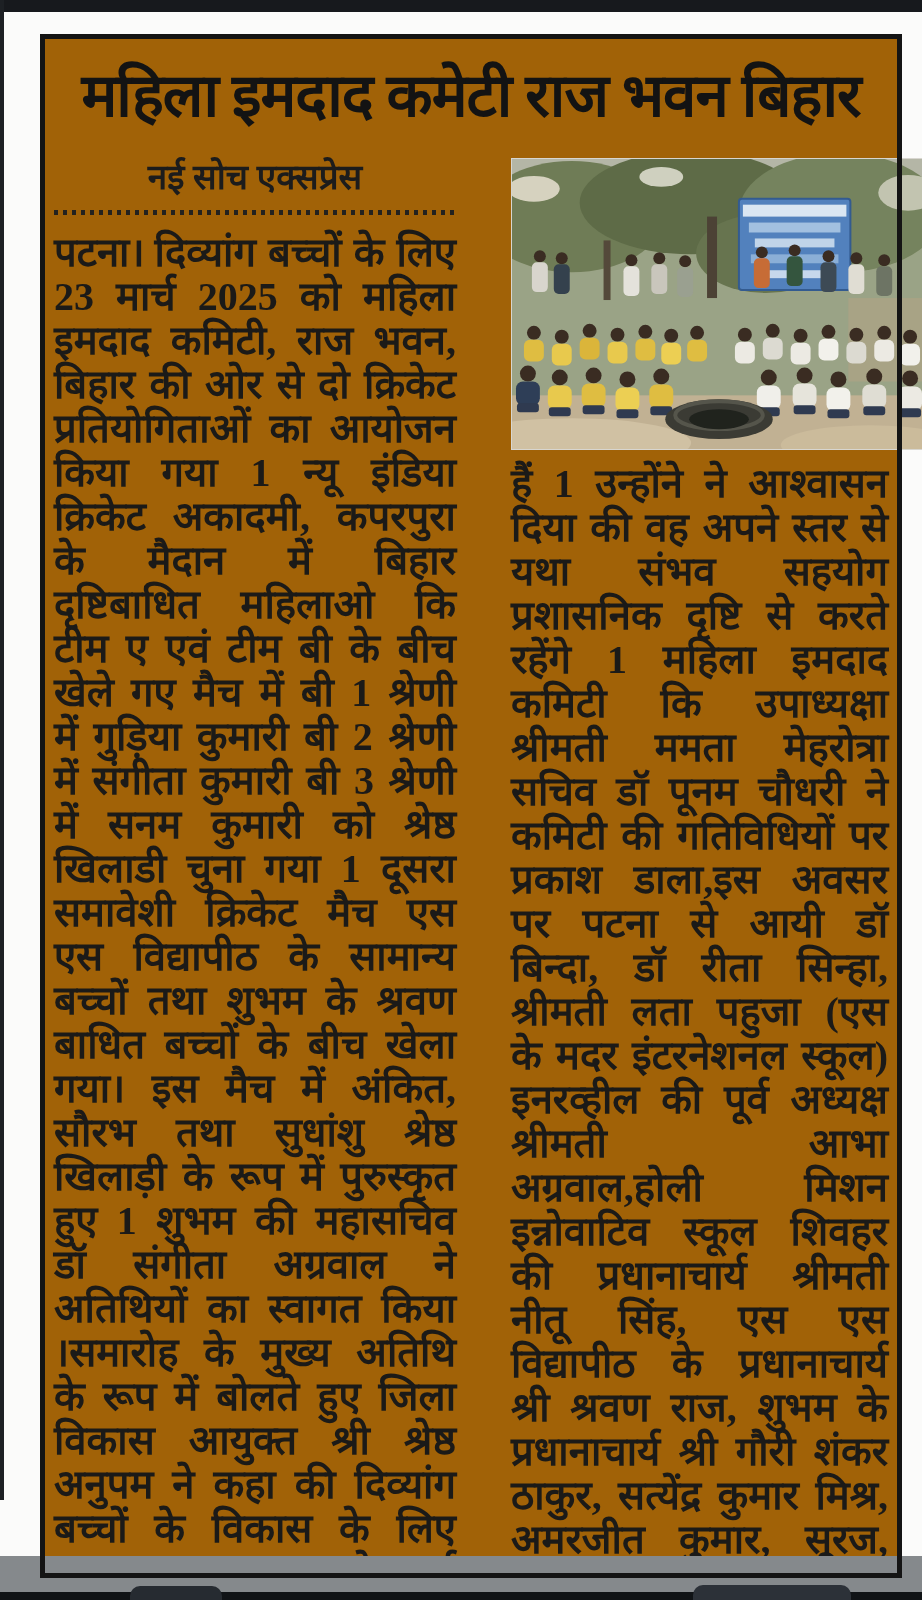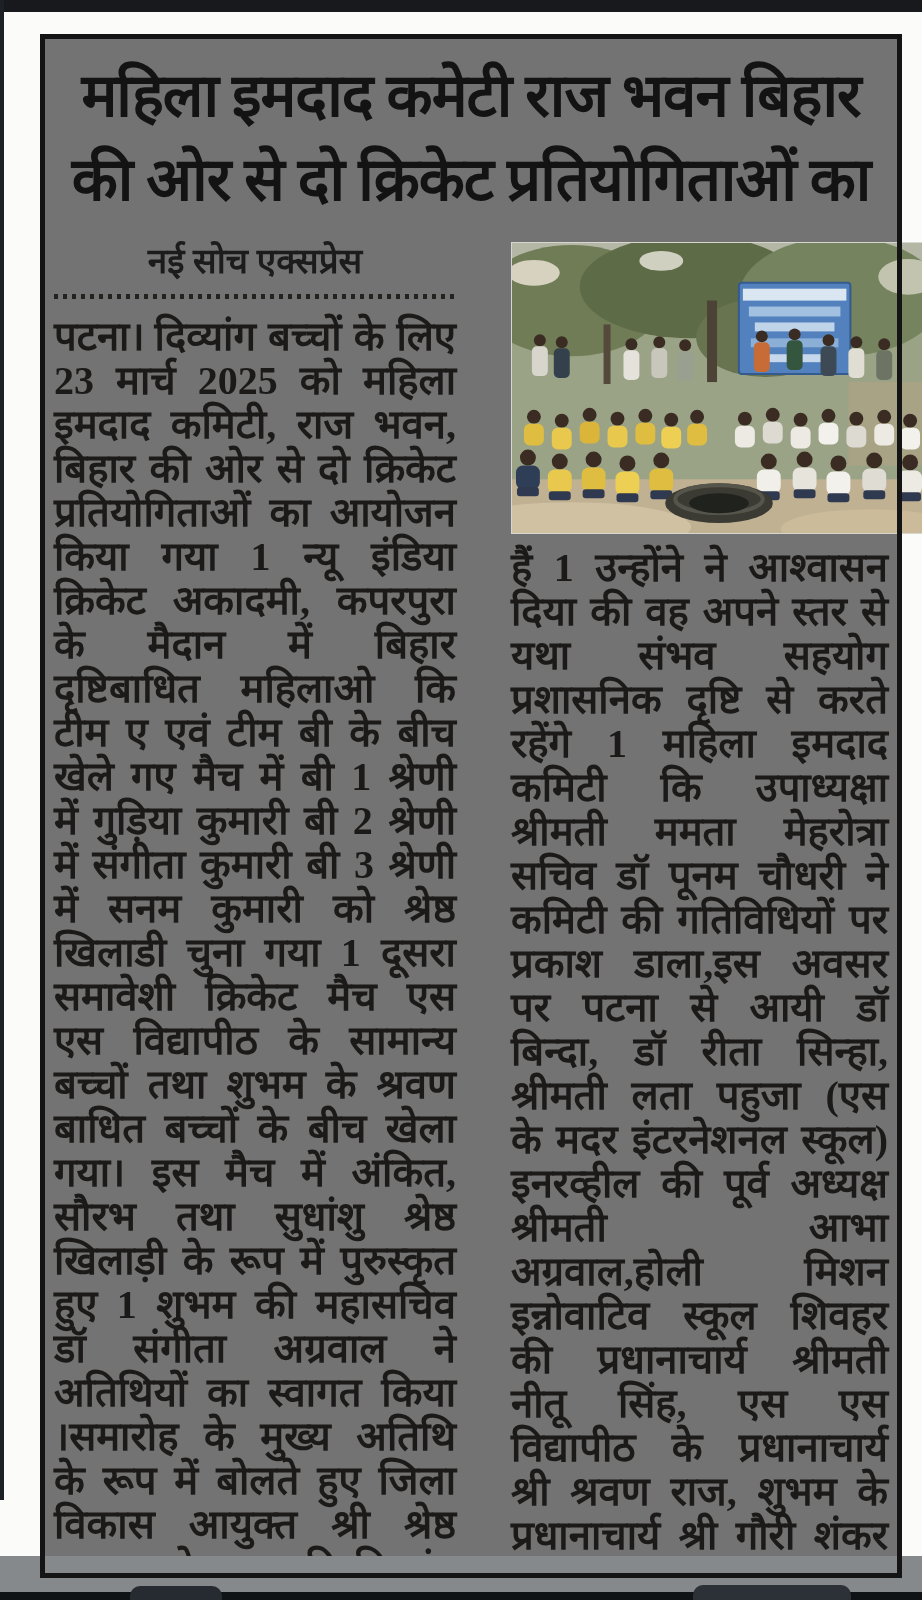--- a/index.html
+++ b/index.html
@@ -16,21 +16,21 @@
   .left-edge-shadow{
     position:absolute;left:0;top:0;width:4px;height:1500px;
     background:#1d2024;z-index:6;
   }
   .page-bg{
     position:absolute;left:0;top:10px;width:922px;height:1548px;
     background:#fbfbfa;z-index:0;
   }
   .article-surface{
     position:absolute;left:40px;top:34px;width:862px;height:1544px;
-    background:#737373;z-index:1;box-sizing:border-box;
+    background:#a16207;z-index:1;box-sizing:border-box;
     padding:14px 12px 0 12px;
   }
   .frame-outline{
     position:absolute;left:40px;top:34px;width:862px;height:1544px;
     border:5px solid #141414;box-sizing:border-box;z-index:3;
     pointer-events:none;
   }
   .headline{
     text-align:center;
     font-weight:800;
@@ -107,21 +107,20 @@
 <body>
 
 <div class="page-bg"></div>
 <div class="status-bar"></div>
 <div class="left-edge-shadow"></div>
 
 <div class="article-surface">
 
   <div class="headline">
     <div>महिला इमदाद कमेटी राज भवन बिहार</div>
-    <div>की ओर से दो क्रिकेट प्रतियोगिताओं का</div>
   </div>
 
   <div class="columns">
 
     <div class="col-left">
       <div class="byline">नई सोच एक्सप्रेस</div>
       <div class="dotted-divider"></div>
       <p class="body-text"><span class="lead-word">पटना।</span><span>दिव्यांग बच्चों के लिए 23 मार्च 2025 को महिला इमदाद कमिटी, राज भवन, बिहार की ओर से दो क्रिकेट प्रतियोगिताओं का आयोजन किया गया 1 न्यू इंडिया क्रिकेट अकादमी, कपरपुरा के मैदान में बिहार दृष्टिबाधित महिलाओ कि टीम ए एवं टीम बी के बीच खेले गए मैच में बी 1 श्रेणी में गुड़िया कुमारी बी 2 श्रेणी में संगीता कुमारी  बी 3 श्रेणी में सनम कुमारी को श्रेष्ठ खिलाडी चुना गया 1 दूसरा समावेशी क्रिकेट मैच एस एस विद्यापीठ के सामान्य बच्चों तथा शुभम के श्रवण बाधित बच्चों के बीच खेला गया। इस मैच में अंकित, सौरभ तथा सुधांशु श्रेष्ठ खिलाड़ी के रूप में पुरुस्कृत हुए 1 शुभम की महासचिव डॉ संगीता अग्रवाल ने अतिथियों का स्वागत किया ।समारोह के मुख्य अतिथि के रूप में बोलते हुए जिला विकास आयुक्त श्री श्रेष्ठ अनुपम ने कहा की दिव्यांग बच्चों के विकास के लिए शुभम मुजफ्फरपुर जो कार्य कर रहा हैं वह अद्वितीय</span></p>
     </div>
 

